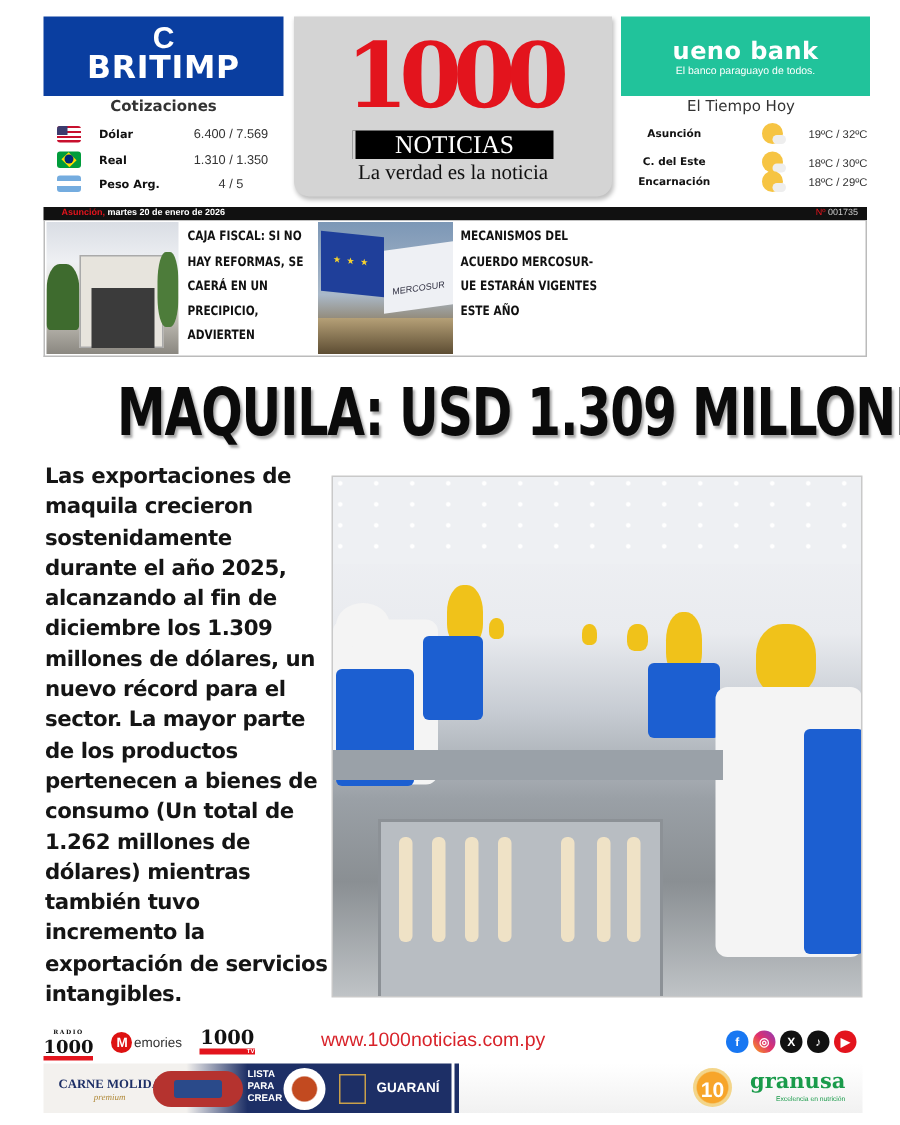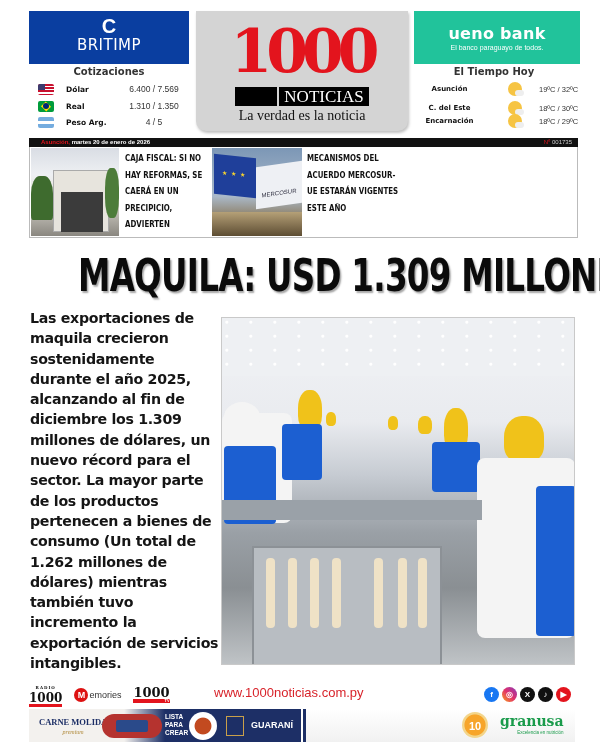--- a/index.html
+++ b/index.html
@@ -2,44 +2,44 @@
 <html><head>
   <meta charset="utf-8">
   <style>
     * { box-sizing: border-box; margin: 0; padding: 0; }
     html, body { width: 600px; height: 750px; background: #ffffff; overflow: hidden; }
     body { position: relative; font-family: "Liberation Sans", sans-serif; color: #111; }
 
     
     .britimp-box { position: absolute; left: 29px; top: 11px; width: 160px; height: 53px; background: #0a3ea0; color: #fff; text-align: center; }
     .britimp-logo { margin-top: 5px; font-size: 20px; font-weight: bold; line-height: 20px; }
-    .britimp-name { font-family: "DejaVu Sans", sans-serif; font-weight: normal; font-size: 15px; letter-spacing: 0.5px; line-height: 18px; }
+    .britimp-name { font-family: "DejaVu Sans", sans-serif; font-weight: bold; font-size: 21px; letter-spacing: 0.5px; line-height: 18px; }
     .cot-title { position: absolute; left: 29px; top: 66px; width: 160px; text-align: center; font-family: "DejaVu Sans", sans-serif; font-weight: bold; font-size: 10px; color: #333; }
     .cot-row { position: absolute; left: 38px; width: 150px; height: 14px; display: flex; align-items: center; font-size: 8.5px; }
     .cot-row .flag { width: 16px; height: 11px; border-radius: 2px; margin-right: 12px; overflow: hidden; position: relative; }
     .cot-row .cname { width: 54px; font-family: "DejaVu Sans", sans-serif; font-weight: bold; font-size: 7.5px; }
     .cot-row .cval { flex: 1; text-align: center; font-size: 8.5px; color: #333; }
     .flag-us { background: repeating-linear-gradient(#c8102e 0 1.6px, #fff 1.6px 3.2px); }
     .flag-us::after { content: ""; position: absolute; left: 0; top: 0; width: 7px; height: 6px; background: #3c3b6e; }
     .flag-br { background: #009c3b; }
     .flag-br::before { content: ""; position: absolute; left: 3px; top: 1px; width: 10px; height: 9px; background: #ffdf00; transform: rotate(45deg) scale(0.75); }
     .flag-br::after { content: ""; position: absolute; left: 5px; top: 2.5px; width: 6px; height: 6px; border-radius: 50%; background: #002776; }
     .flag-ar { background: linear-gradient(#74acdf 0 33%, #fff 33% 66%, #74acdf 66%); }
 
     .center-logo { position: absolute; left: 196px; top: 11px; width: 212px; height: 120px; background: #d4d4d4; border-radius: 0 0 10px 10px; box-shadow: 1px 2px 3px rgba(0,0,0,0.25); text-align: center; }
     .logo-1000 { font-family: "DejaVu Serif", serif; font-weight: bold; font-size: 60px; color: #e3141d; letter-spacing: -6px; line-height: 62px; margin-top: 9px; }
-    .logo-bar { position: absolute; left: 39px; top: 76px; width: 134px; height: 19px; display: flex; }
+    .logo-bar { position: absolute; left: 39px; top: 76px; width: 134px; height: 19px; display: flex; flex-direction: column; }
     .logo-bar .blk { width: 42px; background: #000; }
     .logo-bar .noticias { flex: 1; background: #000; color: #fff; font-family: "Liberation Serif", serif; font-size: 17px; line-height: 19px; border-left: 2px solid #d4d4d4; }
     .logo-tagline { position: absolute; left: 0; top: 97px; width: 100%; font-family: "Liberation Serif", serif; font-size: 14px; color: #111; }
 
     .ueno-box { position: absolute; left: 414px; top: 11px; width: 166px; height: 53px; background: #21c39b; color: #fff; text-align: center; }
     .ueno-name { font-family: "DejaVu Sans", sans-serif; font-size: 16px; font-weight: bold; margin-top: 14px; line-height: 18px; letter-spacing: 0.3px; }
     .ueno-tag { font-size: 7px; line-height: 10px; }
-    .wx-title { position: absolute; left: 414px; top: 66px; width: 160px; text-align: center; font-family: "DejaVu Sans", sans-serif; font-weight: bold; font-size: 10px; color: #333; }
+    .wx-title { position: absolute; left: 414px; top: 66px; width: 160px; text-align: center; font-family: "DejaVu Sans", sans-serif; font-weight: normal; font-size: 10px; color: #333; }
     .wx-row { position: absolute; left: 410px; width: 170px; height: 16px; display: flex; align-items: center; }
     .wx-row .city { width: 79px; text-align: center; font-family: "DejaVu Sans", sans-serif; font-weight: bold; font-size: 7px; }
     .wx-row .sun { width: 14px; height: 14px; border-radius: 50%; background: #f6c443; margin-left: 19px; position: relative; }
     .wx-row .sun::after { content: ""; position: absolute; right: -2px; bottom: 0; width: 9px; height: 6px; border-radius: 4px; background: #eee; }
     .wx-row .temp { margin-left: 17px; font-size: 7.5px; color: #333; }
 
     
     .date-bar { position: absolute; left: 29px; top: 138px; width: 549px; height: 9px; background: #111; font-size: 6px; line-height: 9px; color: #fff; font-weight: bold; }
     .date-bar .city-red { color: #e3141d; margin-left: 12px; }
     .date-bar .num { position: absolute; right: 6px; top: 0; font-weight: normal; color: #ccc; }
@@ -109,21 +109,21 @@
     .ad-left .roll { position: absolute; left: 73px; top: 5px; width: 60px; height: 24px; border-radius: 12px; background: #b5332f; }
     .ad-left .roll::after { content: ""; position: absolute; left: 14px; top: 6px; width: 32px; height: 12px; background: #2a4a8a; border-radius: 2px; }
     .ad-left .lista { position: absolute; left: 136px; top: 4px; font-size: 6.5px; font-weight: bold; color: #fff; line-height: 8px; }
     .ad-left .plate { position: absolute; left: 160px; top: 3px; width: 28px; height: 28px; border-radius: 50%; background: radial-gradient(circle, #c24a20 40%, #fff 45%); }
     .ad-left .badge { position: absolute; left: 197px; top: 7px; width: 18px; height: 20px; border: 1px solid #c9a04a; }
     .ad-left .guarani { position: absolute; left: 222px; top: 11px; font-size: 9px; font-weight: bold; color: #fff; }
 
     .ad-right { position: absolute; left: 303px; top: 709px; width: 272px; height: 33px; background: linear-gradient(180deg, #fff 0%, #f1f1f1 100%); border-left: 3px solid #1d2f66; }
     .ad-right .aliados { position: absolute; left: 7px; top: 5px; font-family: "DejaVu Sans", sans-serif; font-weight: bold; font-size: 8.5px; line-height: 10px; color: #1a9b4b; }
     .ad-right .aliados .nut { font-family: "DejaVu Serif", serif; font-style: italic; color: #1d2f66; }
-    .ad-right .anniv { position: absolute; left: 156px; top: 3px; width: 26px; height: 26px; border-radius: 50%; background: radial-gradient(circle, #f7a52a 55%, #f3d58a 60%); color: #fff; font-weight: bold; font-size: 11px; text-align: center; line-height: 28px; }
+    .ad-right .anniv { position: absolute; left: 156px; top: 3px; width: 26px; height: 26px; border-radius: 50%; background: radial-gradient(circle, #f7a52a 55%, #f3d58a 60%); color: #fff; font-weight: bold; font-size: 14px; text-align: center; line-height: 28px; }
     .ad-right .granusa { position: absolute; left: 194px; top: 4px; font-family: "DejaVu Serif", serif; font-weight: bold; font-size: 14px; color: #1a9b4b; line-height: 16px; }
     .ad-right .granusa .sub { display: block; font-family: "Liberation Sans", sans-serif; font-weight: normal; font-size: 4.5px; color: #1a9b4b; text-align: right; line-height: 7px; }
   </style>
 </head>
 <body>
 
 <div class="britimp-box">
   <div class="britimp-logo">C</div>
   <div class="britimp-name">BRITIMP</div>
 </div>

